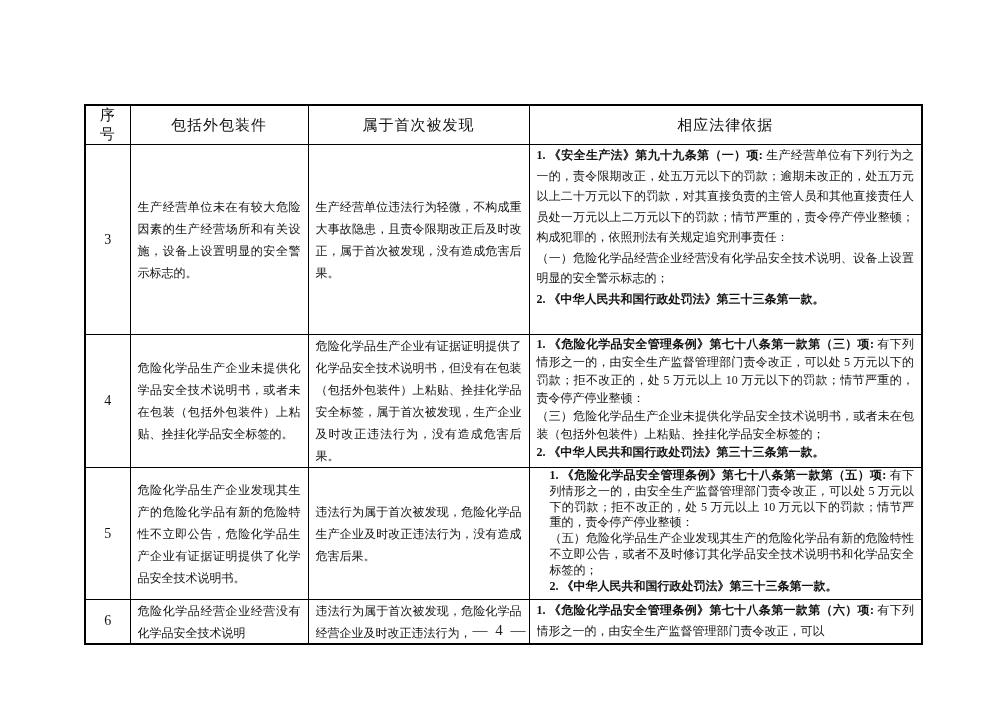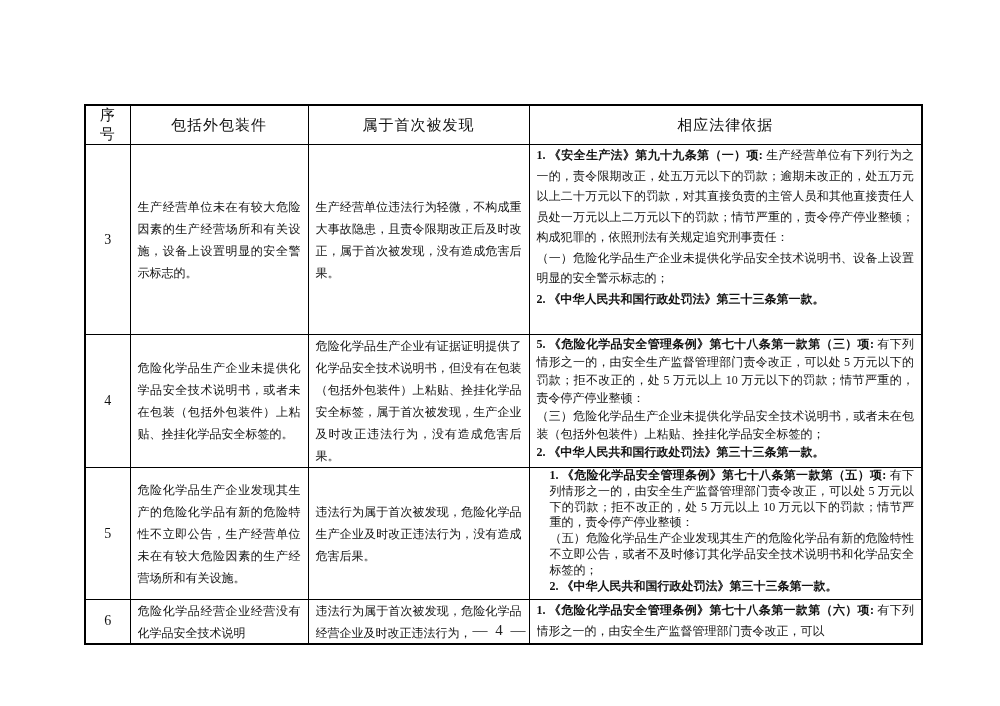--- a/index.html
+++ b/index.html
@@ -75,39 +75,39 @@
       <th class="hcell">属于首次被发现</th>
       <th class="hcell">相应法律依据</th>
     </tr>
 
     <tr class="r3">
       <td class="c-num">3</td>
       <td class="c-vio">生产经营单位未在有较大危险因素的生产经营场所和有关设施，设备上设置明显的安全警示标志的。</td>
       <td class="c-cond">生产经营单位违法行为轻微，不构成重大事故隐患，且责令限期改正后及时改正，属于首次被发现，没有造成危害后果。</td>
       <td class="c-legal">
         <p><b class="cite">1. 《安全生产法》第九十九条第（一）项: </b><span>生产经营单位有下列行为之一的，责令限期改正，处五万元以下的罚款；逾期未改正的，处五万元以上二十万元以下的罚款，对其直接负责的主管人员和其他直接责任人员处一万元以上二万元以下的罚款；情节严重的，责令停产停业整顿；构成犯罪的，依照刑法有关规定追究刑事责任：</span></p>
-        <p><b class="cite"></b><span>（一）危险化学品生产企业未提供化学品安全技术说明书、设备上设置明显的安全警示标志的；</span></p>
+        <p><b class="cite"></b><span>（一）危险化学品经营企业经营没有化学品安全技术说明、设备上设置明显的安全警示标志的；</span></p>
         <p><b class="cite">2. 《中华人民共和国行政处罚法》第三十三条第一款。</b><span></span></p>
       </td>
     </tr>
 
     <tr class="r4">
       <td class="c-num">4</td>
       <td class="c-vio">危险化学品生产企业未提供化学品安全技术说明书，或者未在包装（包括外包装件）上粘贴、拴挂化学品安全标签的。</td>
       <td class="c-cond">危险化学品生产企业有证据证明提供了化学品安全技术说明书，但没有在包装（包括外包装件）上粘贴、拴挂化学品安全标签，属于首次被发现，生产企业及时改正违法行为，没有造成危害后果。</td>
       <td class="c-legal">
-        <p><b class="cite">5. 《危险化学品安全管理条例》第七十八条第一款第（三）项: </b><span>有下列情形之一的，由安全生产监督管理部门责令改正，可以处 5 万元以下的罚款；拒不改正的，处 5 万元以上 10 万元以下的罚款；情节严重的，责令停产停业整顿：</span></p>
+        <p><b class="cite">1. 《危险化学品安全管理条例》第七十八条第一款第（三）项: </b><span>有下列情形之一的，由安全生产监督管理部门责令改正，可以处 5 万元以下的罚款；拒不改正的，处 5 万元以上 10 万元以下的罚款；情节严重的，责令停产停业整顿：</span></p>
         <p><b class="cite"></b><span>（三）危险化学品生产企业未提供化学品安全技术说明书，或者未在包装（包括外包装件）上粘贴、拴挂化学品安全标签的；</span></p>
         <p><b class="cite">2. 《中华人民共和国行政处罚法》第三十三条第一款。</b><span></span></p>
       </td>
     </tr>
 
     <tr class="r5">
       <td class="c-num">5</td>
-      <td class="c-vio">危险化学品生产企业发现其生产的危险化学品有新的危险特性不立即公告，生产经营单位未在有较大危险因素的生产经营场所和有关设施。</td>
+      <td class="c-vio">危险化学品生产企业发现其生产的危险化学品有新的危险特性不立即公告，危险化学品生产企业有证据证明提供了化学品安全技术说明书。</td>
       <td class="c-cond">违法行为属于首次被发现，危险化学品生产企业及时改正违法行为，没有造成危害后果。</td>
       <td class="c-legal">
         <p><b class="cite">1. 《危险化学品安全管理条例》第七十八条第一款第（五）项: </b><span>有下列情形之一的，由安全生产监督管理部门责令改正，可以处 5 万元以下的罚款；拒不改正的，处 5 万元以上 10 万元以下的罚款；情节严重的，责令停产停业整顿：</span></p>
         <p><b class="cite"></b><span>（五）危险化学品生产企业发现其生产的危险化学品有新的危险特性不立即公告，或者不及时修订其化学品安全技术说明书和化学品安全标签的；</span></p>
         <p><b class="cite">2. 《中华人民共和国行政处罚法》第三十三条第一款。</b><span></span></p>
       </td>
     </tr>
 
     <tr class="r6">
       <td class="c-num">6</td>

